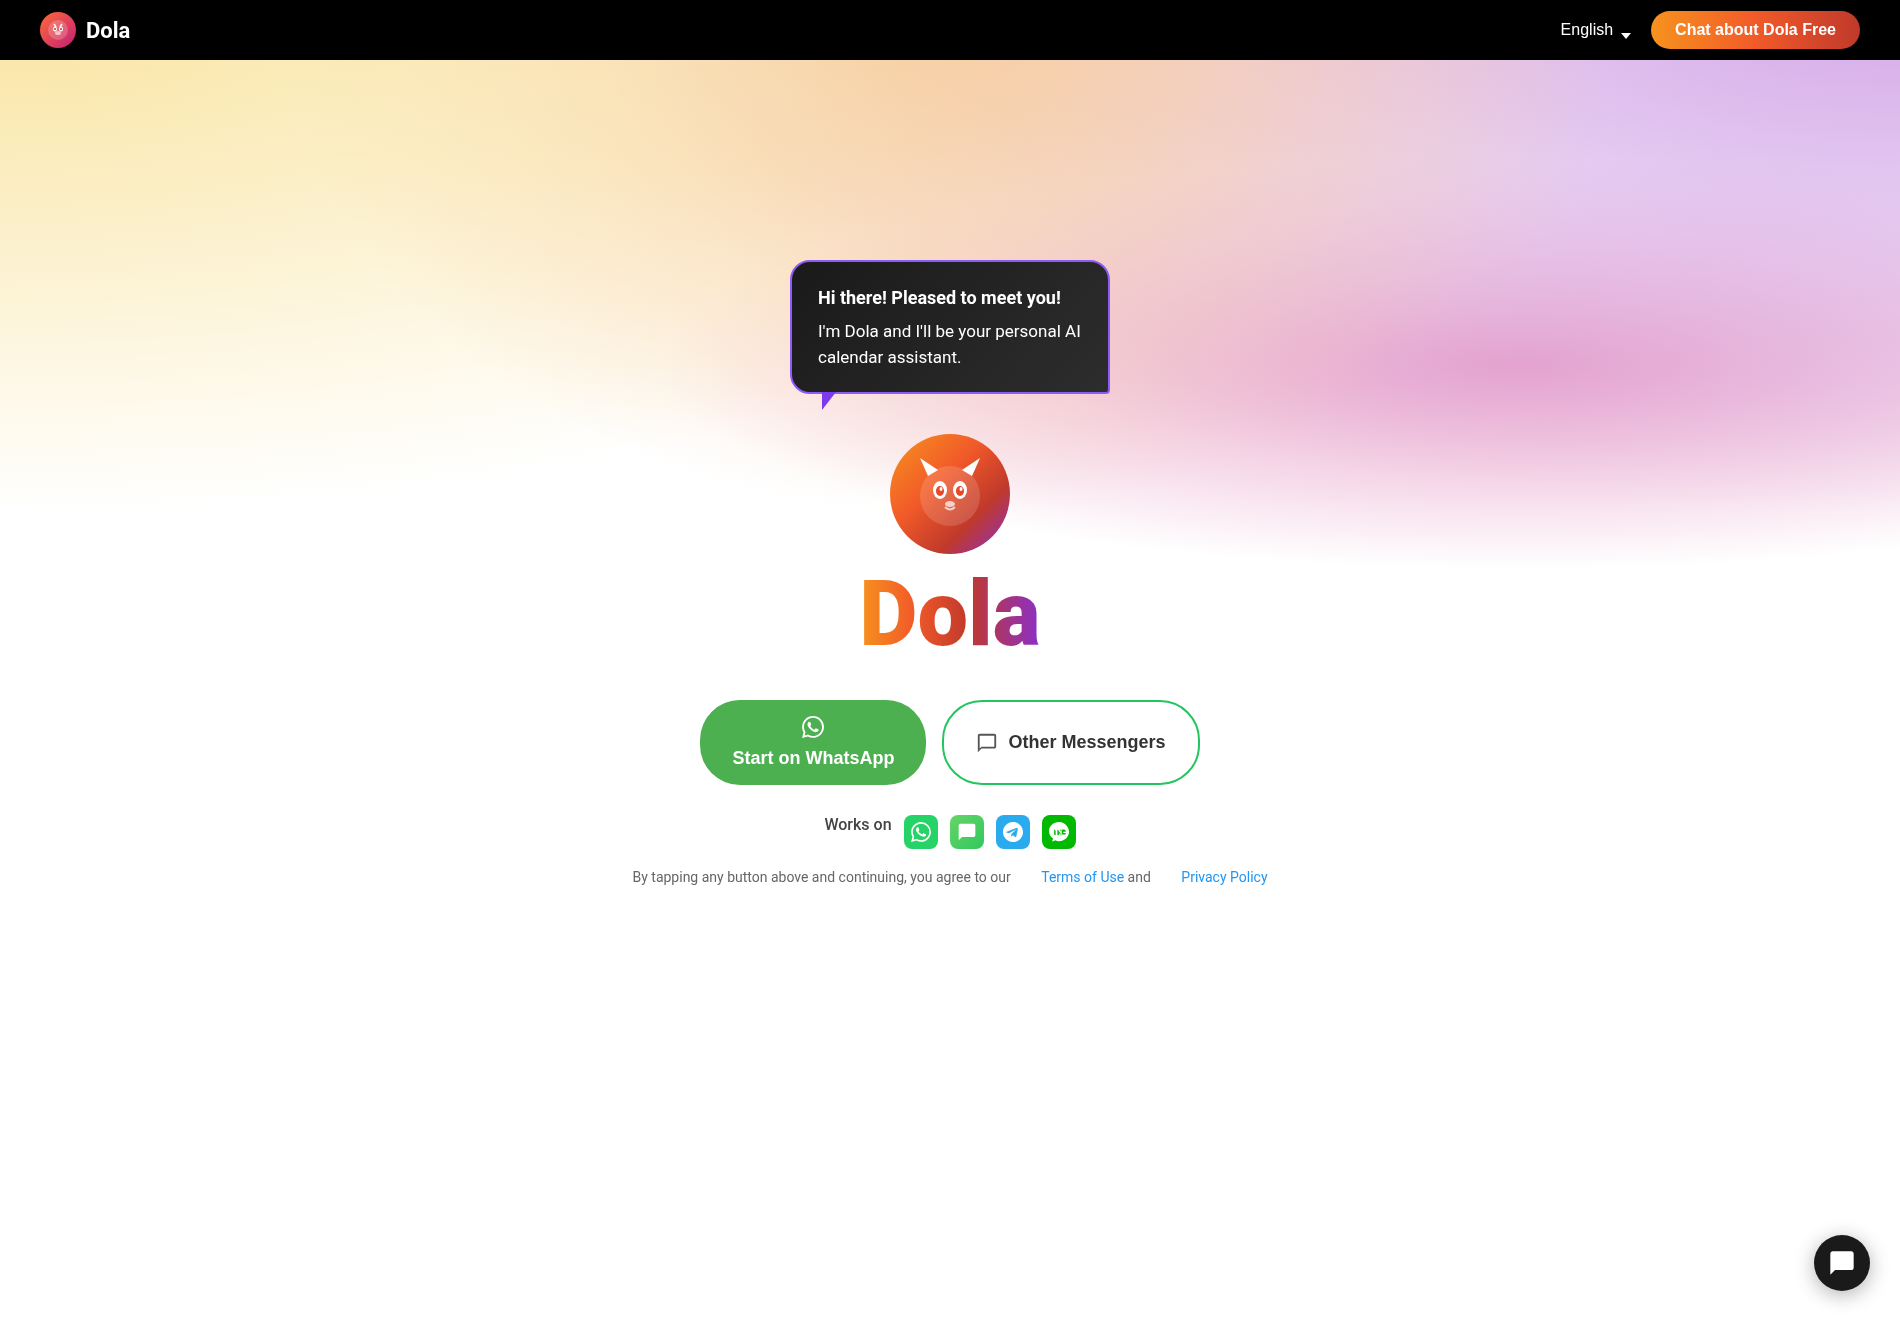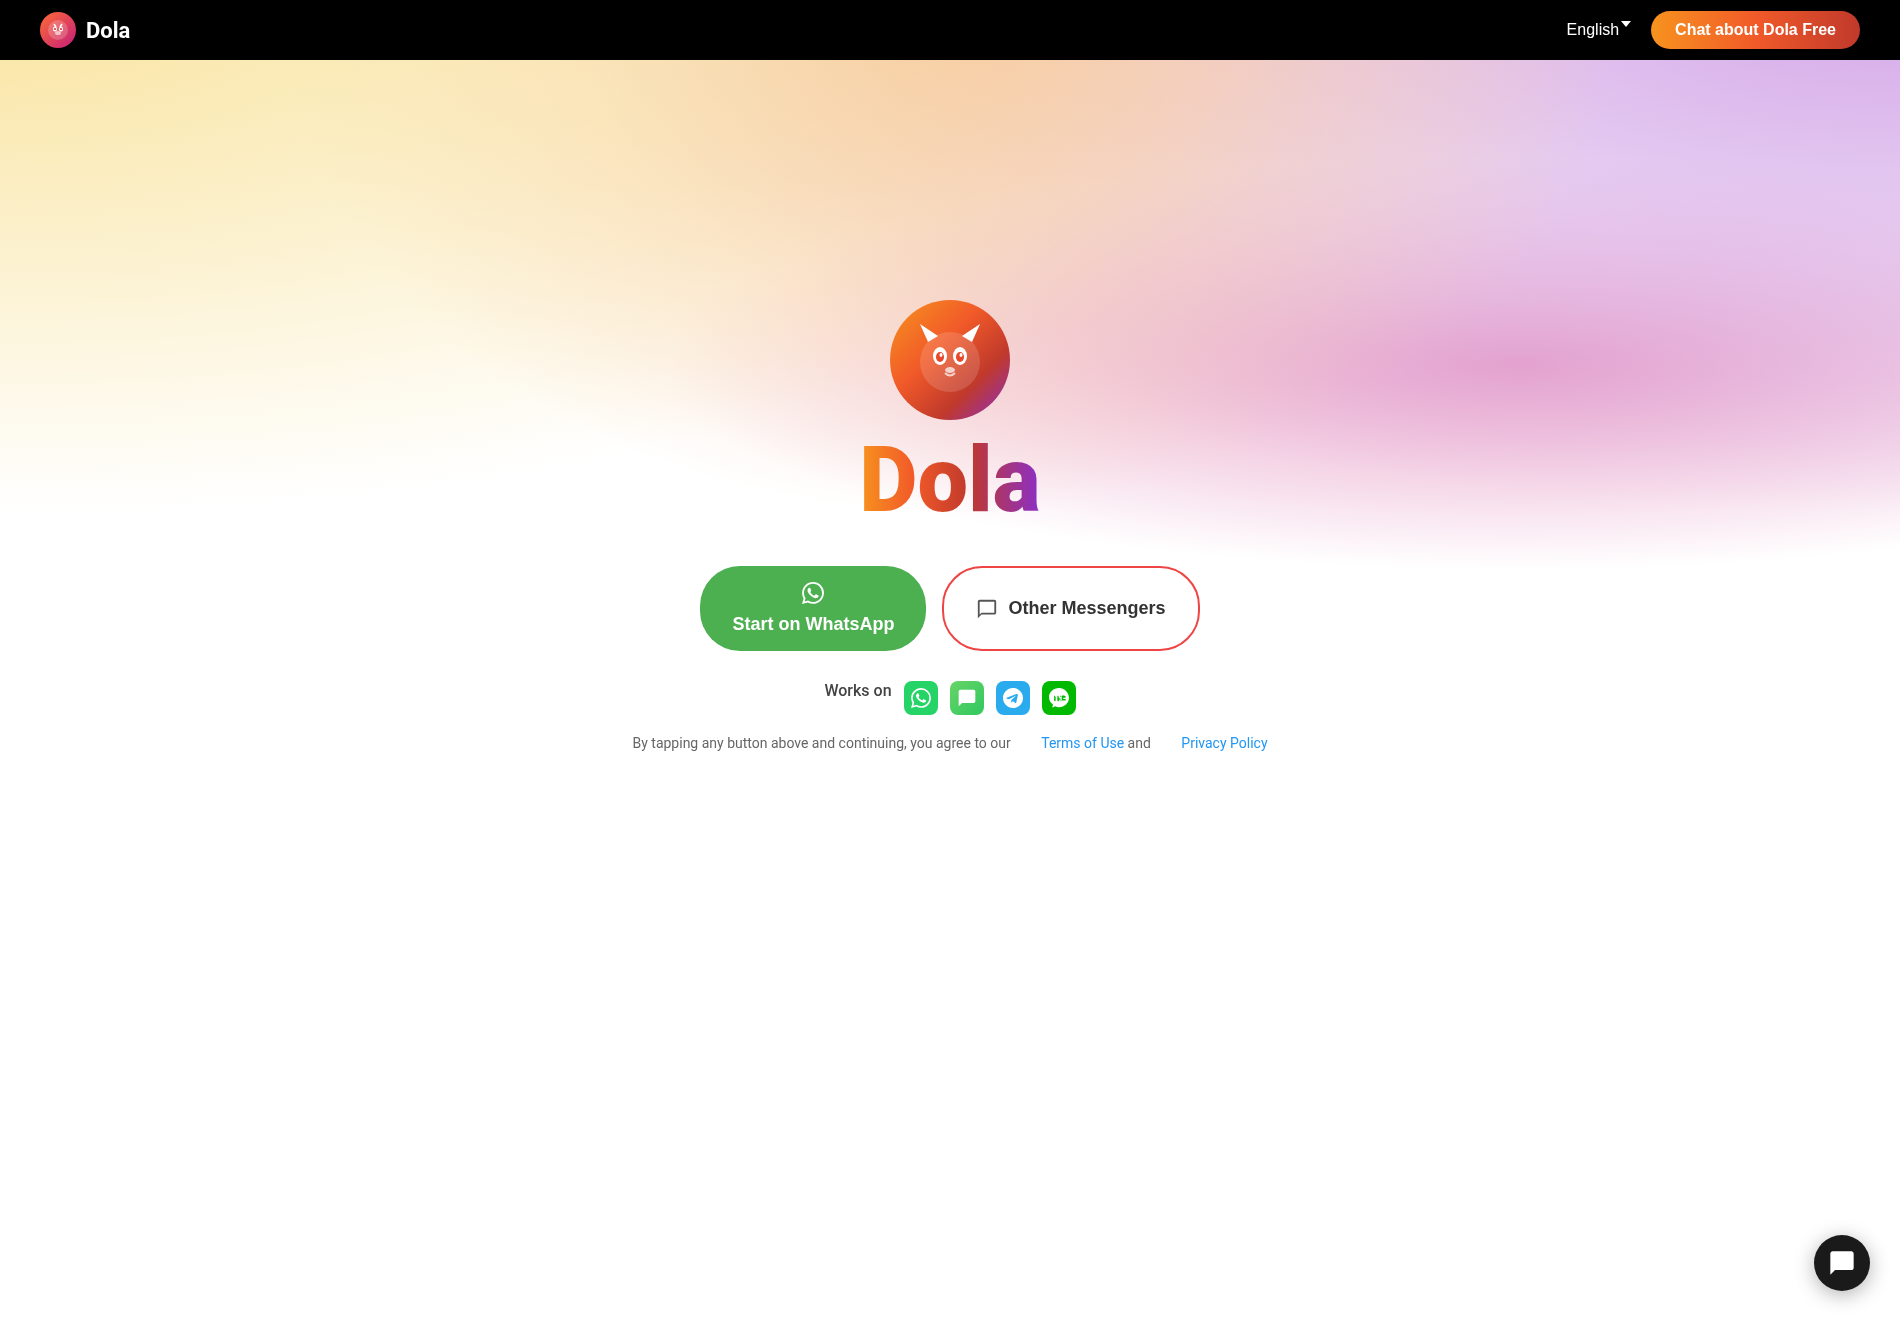--- a/index.html
+++ b/index.html
@@ -48,21 +48,22 @@
     .nav-right {
       display: flex;
       align-items: center;
       gap: 20px;
     }
 
     .lang-selector {
       color: #fff;
       font-size: 16px;
       display: flex;
-      align-items: flex-start;
+      align-items: flex-end;
+      gap: 6px;
       cursor: pointer;
       background: none;
       border: none;
     }
 
     .chat-free-btn {
       background: linear-gradient(90deg, #f7931e, #f15a29, #c0392b);
       color: #fff;
       border: none;
       padding: 10px 24px;
@@ -237,21 +238,21 @@
       cursor: pointer;
       flex-direction: column;
     }
 
     .btn-other {
       display: flex;
       align-items: center;
       gap: 10px;
       background: #fff;
       color: #333;
-      border: 2px solid #ef4444;
+      border: 2px solid #22c55e;
       padding: 16px 32px;
       border-radius: 40px;
       font-size: 18px;
       font-weight: 600;
       cursor: pointer;
     }
 
     
     .works-on {
       display: flex;
@@ -349,20 +350,24 @@
 </nav>
 
 <div class="hero">
   <div class="hero-bg"></div>
 
   <div class="hero-content">
 
     <div class="chat-bubbles">
 
 
+      <div class="bubble-right">
+        <p>Hi there! Pleased to meet you!</p>
+        <p>I'm Dola and I'll be your personal AI calendar assistant.</p>
+      </div>
 
     </div>
 
     <div class="dola-logo-container">
       <div class="dola-circle">
         <svg class="dola-face" viewBox="0 0 80 80" fill="none">
           <circle cx="40" cy="42" r="30" fill="white" opacity="0.15"></circle>
 
           <polygon points="18,22 10,4 28,16" fill="white"></polygon>
           <polygon points="62,22 70,4 52,16" fill="white"></polygon>

